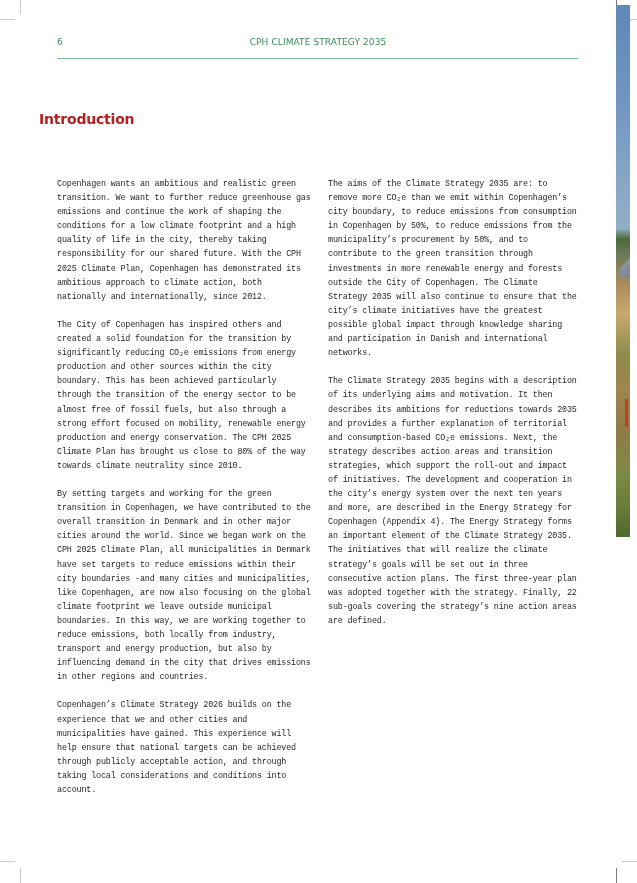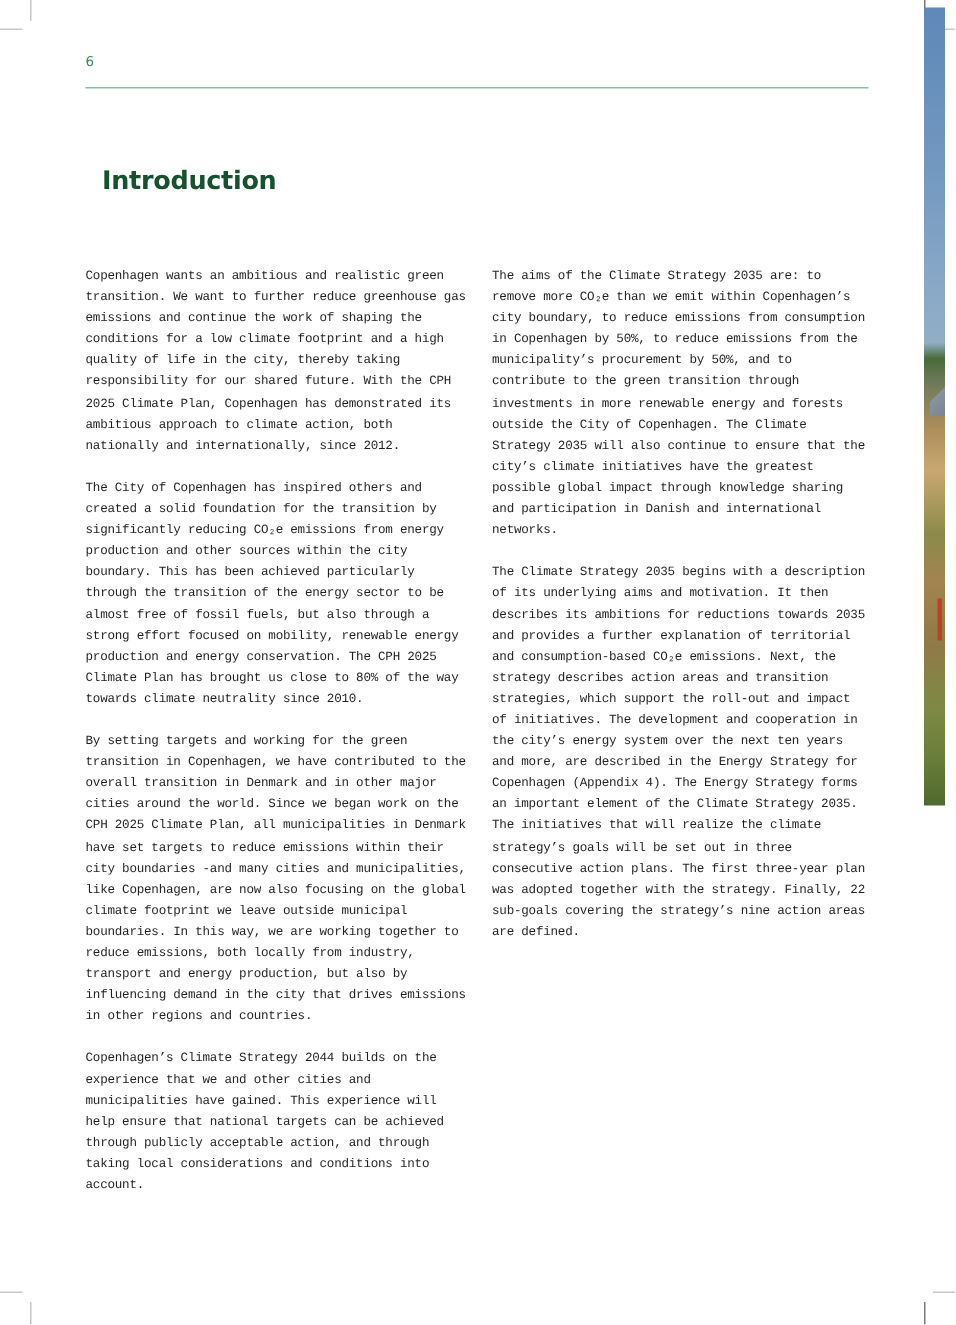--- a/index.html
+++ b/index.html
@@ -42,26 +42,26 @@
       right: 0;
       top: 3px;
       text-align: center;
       font-size: 9px;
       letter-spacing: 0.1px;
       color: #3a8a5a;
       font-family: "DejaVu Sans", sans-serif;
     }
     .page-title {
       position: absolute;
-      left: 68px;
+      left: 39px;
       top: 111px;
       margin: 0;
-      font-size: 17px;
+      font-size: 14px;
       font-weight: bold;
-      color: #14532d;
+      color: #b91c1c;
       font-family: "DejaVu Sans", sans-serif;
       letter-spacing: -0.2px;
     }
     .column {
       position: absolute;
       top: 177px;
       width: 255px;
       font-size: 8.4px;
       line-height: 14.1px;
       font-family: Liberation Mono, monospace;
@@ -126,27 +126,28 @@
 <div class="crop-mark" style="left:622px; top:861px; width:15px; height:1px;"></div>
 <div class="crop-mark dark" style="left:616px; top:868px; width:1px; height:15px;"></div>
 
 <div class="photo-strip">
   <div class="roof"></div>
   <div class="poppy"></div>
 </div>
 
 <div class="header">
   <span class="page-number">6</span>
+  <span class="running-title">CPH CLIMATE STRATEGY 2035</span>
 </div>
 
 <h1 class="page-title">Introduction</h1>
 
 <div class="column left">
   <p>Copenhagen wants an ambitious and realistic green transition. We want to further reduce greenhouse gas emissions and continue the work of shaping the conditions for a low climate footprint and a high quality of life in the city, thereby taking responsibility for our shared future. With the CPH 2025 Climate Plan, Copenhagen has demonstrated its ambitious approach to climate action, both nationally and internationally, since 2012.</p>
   <p>The City of Copenhagen has inspired others and created a solid foundation for the transition by significantly reducing CO₂e emissions from energy production and other sources within the city boundary. This has been achieved particularly through the transition of the energy sector to be almost free of fossil fuels, but also through a strong effort focused on mobility, renewable energy production and energy conservation. The CPH 2025 Climate Plan has brought us close to 80% of the way towards climate neutrality since 2010.</p>
   <p>By setting targets and working for the green transition in Copenhagen, we have contributed to the overall transition in Denmark and in other major cities around the world. Since we began work on the CPH 2025 Climate Plan, all municipalities in Denmark have set targets to reduce emissions within their city boundaries -and many cities and municipalities, like Copenhagen, are now also focusing on the global climate footprint we leave outside municipal boundaries. In this way, we are working together to reduce emissions, both locally from industry, transport and energy production, but also by influencing demand in the city that drives emissions in other regions and countries.</p>
-  <p>Copenhagen’s Climate Strategy 2044 builds on the experience that we and other cities and municipalities have gained. This experience will help ensure that national targets can be achieved through publicly acceptable action, and through taking local considerations and conditions into account.</p>
+  <p>Copenhagen’s Climate Strategy 2026 builds on the experience that we and other cities and municipalities have gained. This experience will help ensure that national targets can be achieved through publicly acceptable action, and through taking local considerations and conditions into account.</p>
 </div>
 
 <div class="column right">
   <p>The aims of the Climate Strategy 2035 are: to remove more CO₂e than we emit within Copenhagen’s city boundary, to reduce emissions from consumption in Copenhagen by 50%, to reduce emissions from the municipality’s procurement by 50%, and to contribute to the green transition through investments in more renewable energy and forests outside the City of Copenhagen. The Climate Strategy 2035 will also continue to ensure that the city’s climate initiatives have the greatest possible global impact through knowledge sharing and participation in Danish and international networks.</p>
   <p>The Climate Strategy 2035 begins with a description of its underlying aims and motivation. It then describes its ambitions for reductions towards 2035 and provides a further explanation of territorial and consumption-based CO₂e emissions. Next, the strategy describes action areas and transition strategies, which support the roll-out and impact of initiatives. The development and cooperation in the city’s energy system over the next ten years and more, are described in the Energy Strategy for Copenhagen (Appendix 4). The Energy Strategy forms an important element of the Climate Strategy 2035. The initiatives that will realize the climate strategy’s goals will be set out in three consecutive action plans. The first three-year plan was adopted together with the strategy. Finally, 22 sub-goals covering the strategy’s nine action areas are defined.</p>
 </div>
 
 </body></html>

